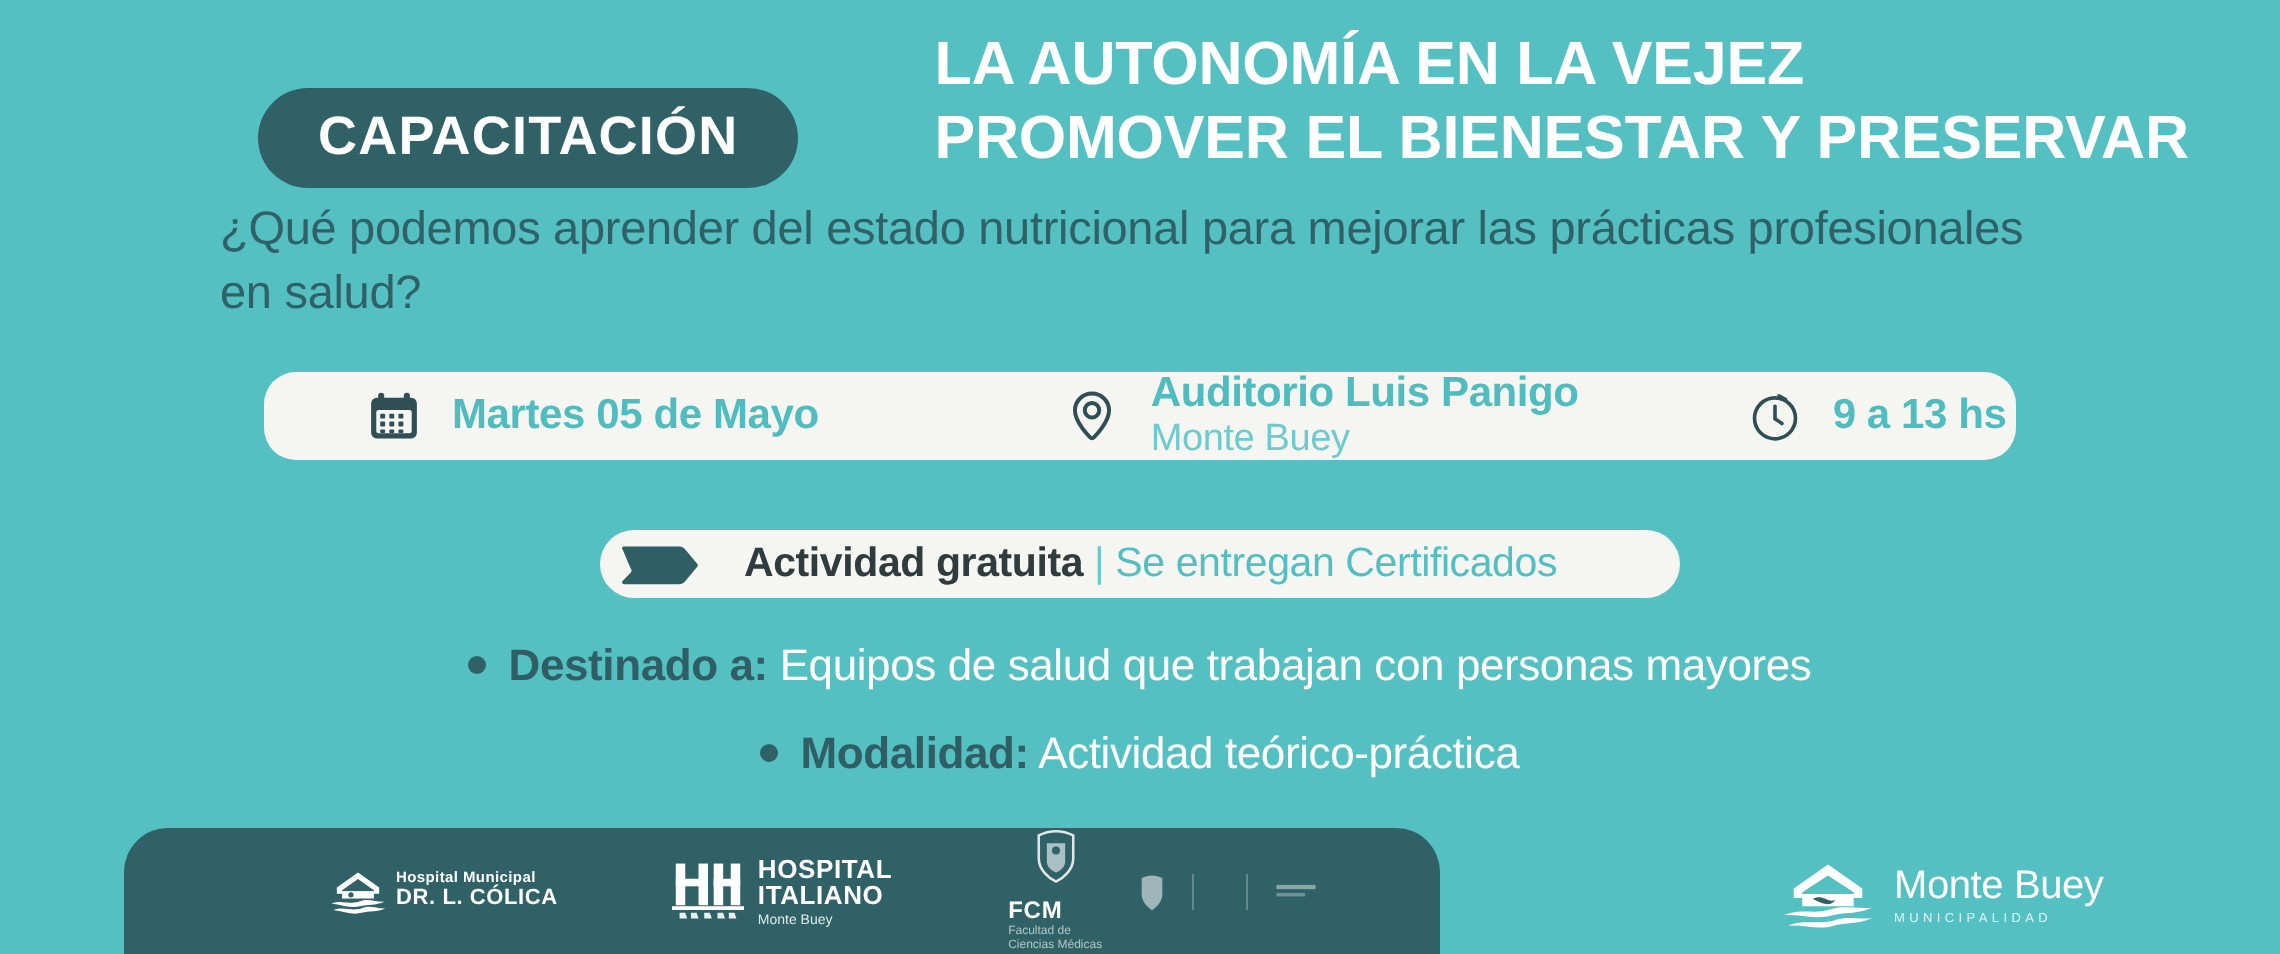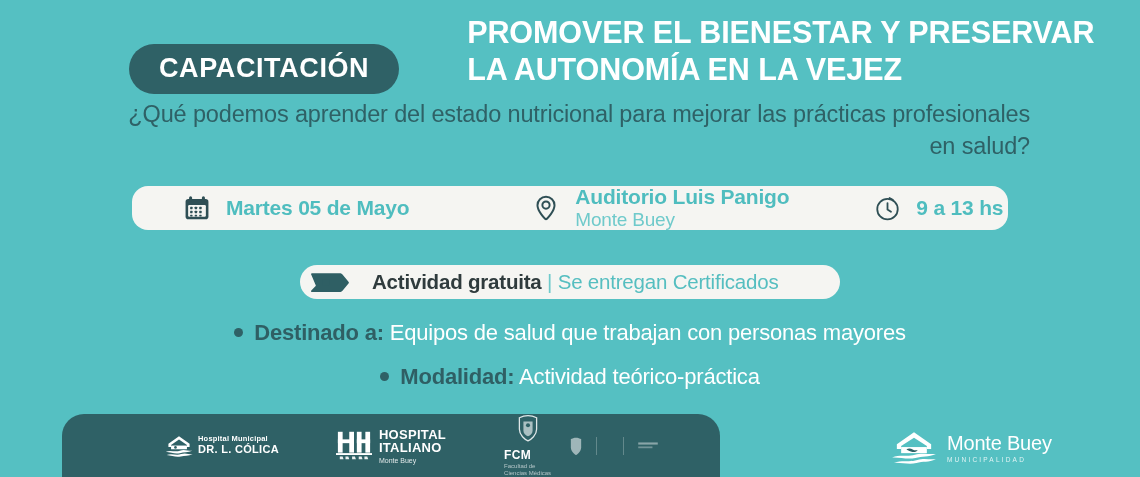--- a/index.html
+++ b/index.html
@@ -55,21 +55,21 @@
     text-align: left;
     white-space: nowrap;
   }
 
   
   .subtitle {
     position: absolute;
     left: 0;
     top: 98px;
     width: 1140px;
-    text-align: right;
+    text-align: left;
     color: #2f6166;
     font-size: 23.5px;
     font-weight: normal;
     line-height: 1.38;
     letter-spacing: -0.15px;
     padding: 0 110px;
     box-sizing: border-box;
   }
 
   
@@ -247,22 +247,22 @@
   }
 </style>
 </head>
 <body>
 
 <div id="poster">
 
   <div class="header-row">
     <div class="badge">CAPACITACIÓN</div>
     <div class="title-block">
+      <div>LA AUTONOMÍA EN LA VEJEZ</div>
       <div>PROMOVER EL BIENESTAR Y PRESERVAR</div>
-      <div>LA AUTONOMÍA EN LA VEJEZ</div>
     </div>
   </div>
 
   <div class="subtitle">¿Qué podemos aprender del estado nutricional para mejorar las prácticas profesionales en salud?</div>
 
   <div class="info-card">
 
     <div class="info-item date">
       <span class="icon-box">
         <svg width="28" height="28" viewBox="0 0 24 24" fill="none">

